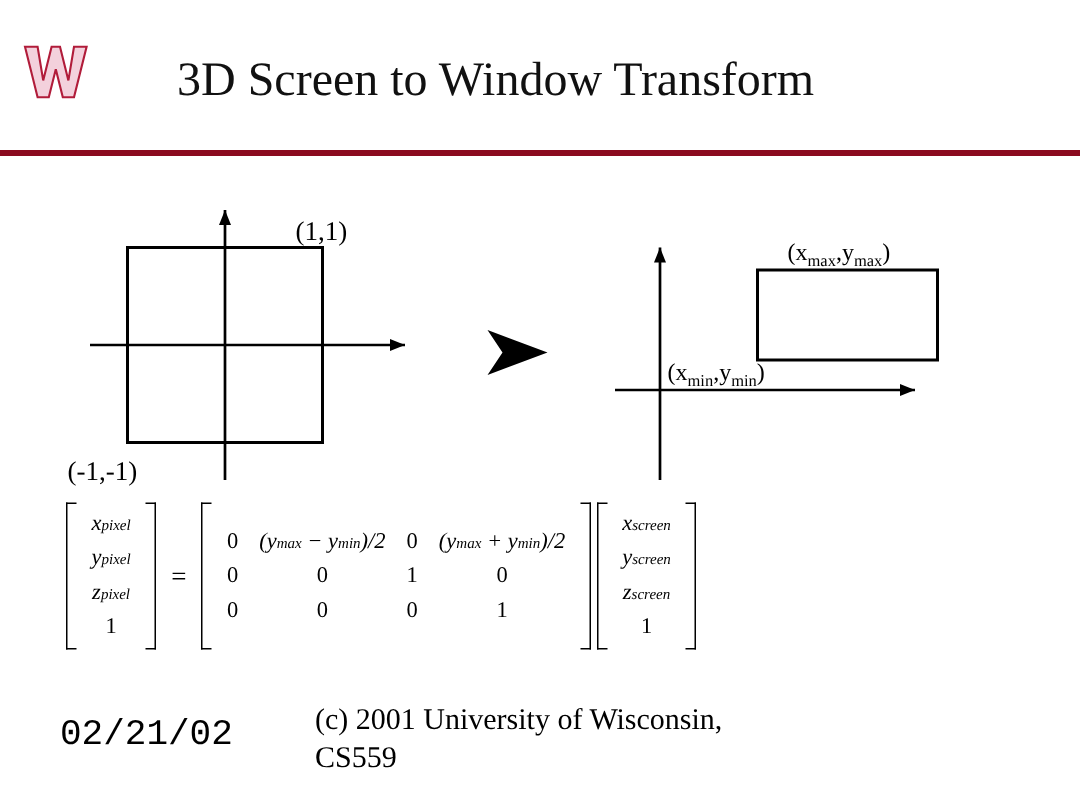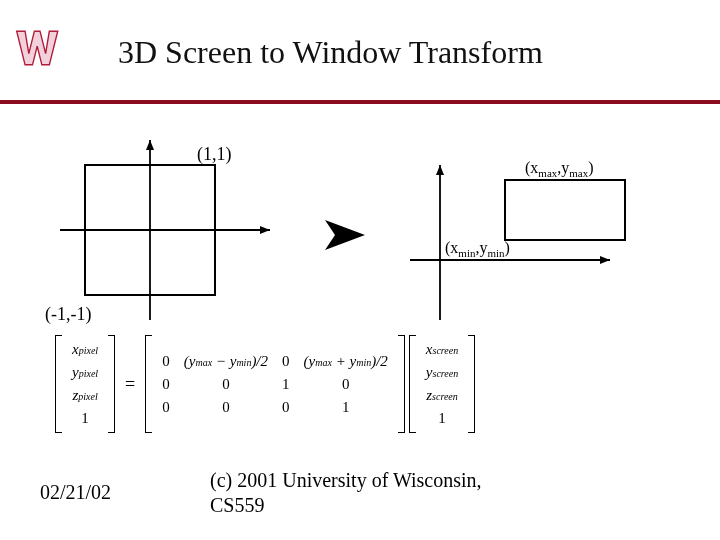--- a/index.html
+++ b/index.html
@@ -1,22 +1,22 @@
 <!DOCTYPE html>
 <html><head>
 <meta charset="utf-8">
 <style>
   html,body{margin:0;padding:0;width:720px;height:540px;font-family:Georgia,'Times New Roman',serif;background:#fff;overflow:hidden;}
   .slide{position:relative;width:720px;height:524px;}
   .logo{position:absolute;left:12px;top:20px;width:56px;height:56px;}
   .title{position:absolute;left:118px;top:34px;font-size:32px;color:#111;}
   .rule{position:absolute;left:0;top:100px;width:720px;height:4px;background:#8b0b1f;}
   .diagrams{position:absolute;left:30px;top:140px;width:660px;height:200px;}
-  .matrix{position:absolute;left:55px;top:335px;width:640px;}
-  .footer-date{position:absolute;left:40px;bottom:20px;font-size:20px;}
+  .matrix{position:absolute;left:44px;top:335px;width:640px;}
+  .footer-date{position:absolute;left:40px;bottom:20px;font-size:24px;font-family:Liberation Mono, monospace;}
   .footer-copy{position:absolute;left:210px;bottom:6px;font-size:20px;width:320px;line-height:1.25;}
   .mtable{display:inline-block;vertical-align:middle;}
   .mtable td{text-align:center;font-family:'Times New Roman',serif;font-style:italic;font-size:15px;padding:2px 6px;white-space:nowrap;}
   .bracket{display:inline-block;vertical-align:middle;border-top:1.5px solid #000;border-bottom:1.5px solid #000;height:96px;width:6px;}
   .bracket.l{border-left:1.5px solid #000;margin-right:-2px;}
   .bracket.r{border-right:1.5px solid #000;margin-left:-2px;}
   .eq{display:inline-block;vertical-align:middle;padding:0 6px;font-size:18px;}
   .sub{font-size:10px;font-style:italic;}
   svg text{font-family:'Times New Roman',serif;}
 </style>

